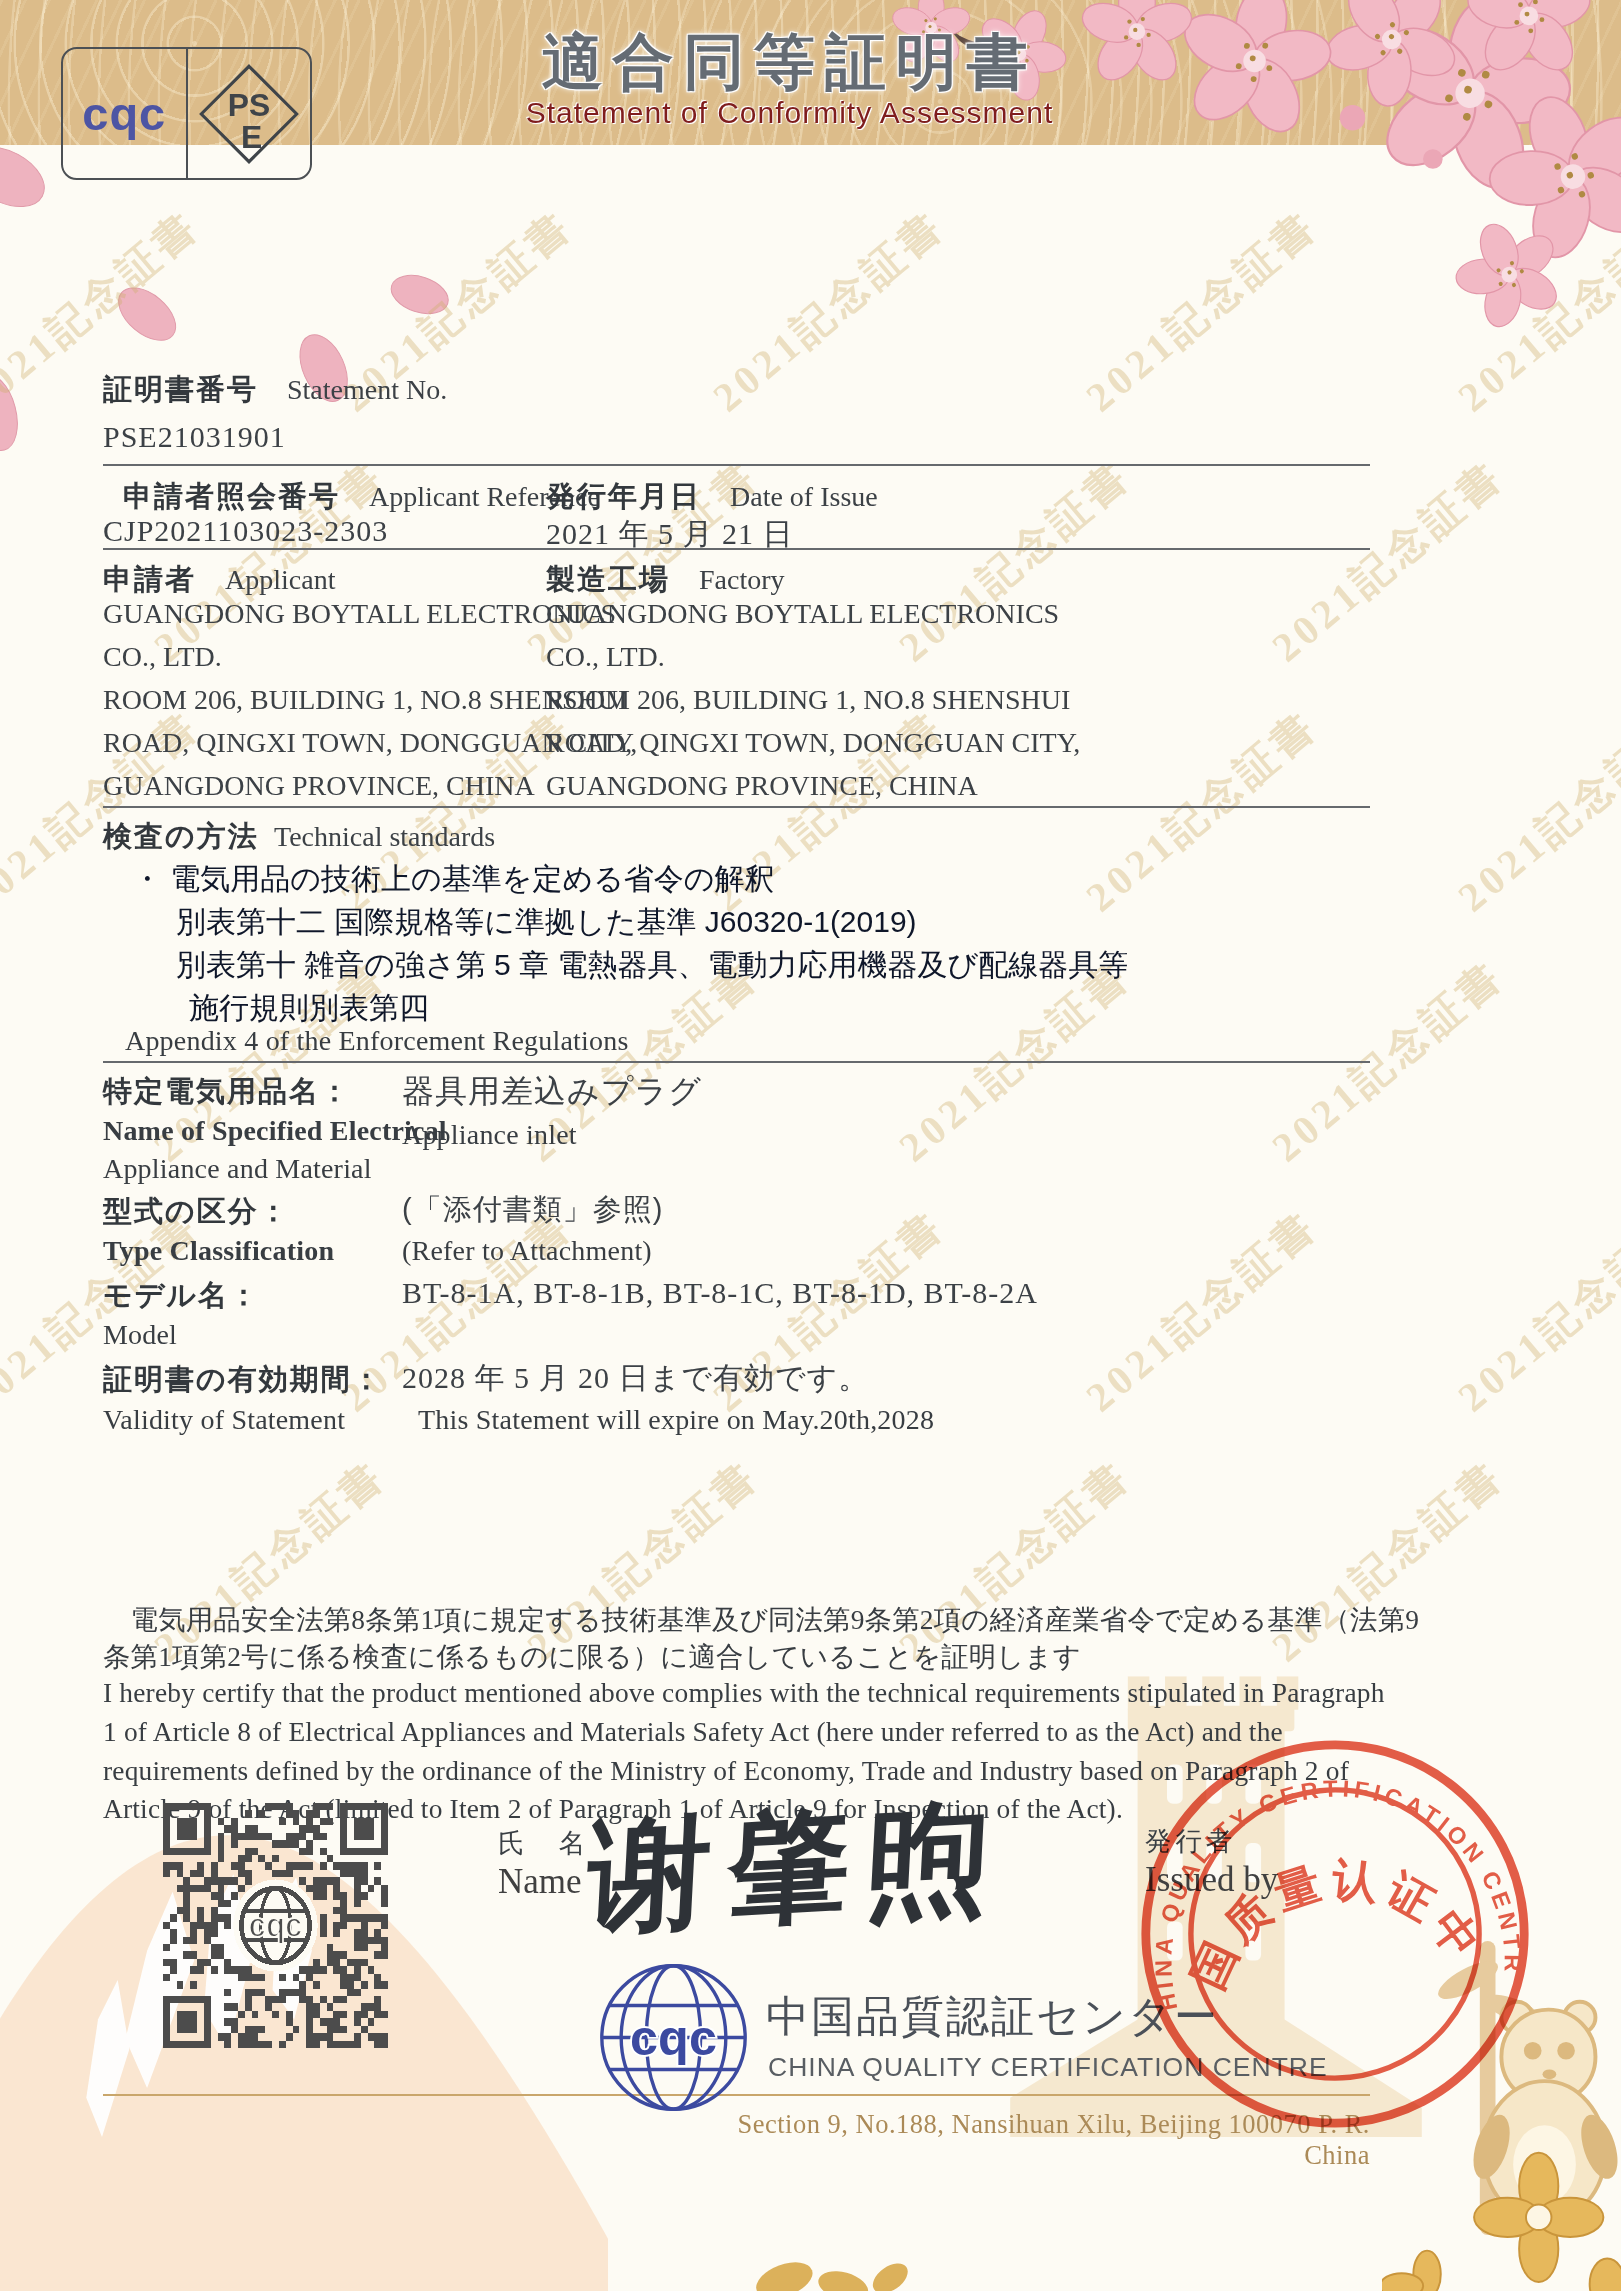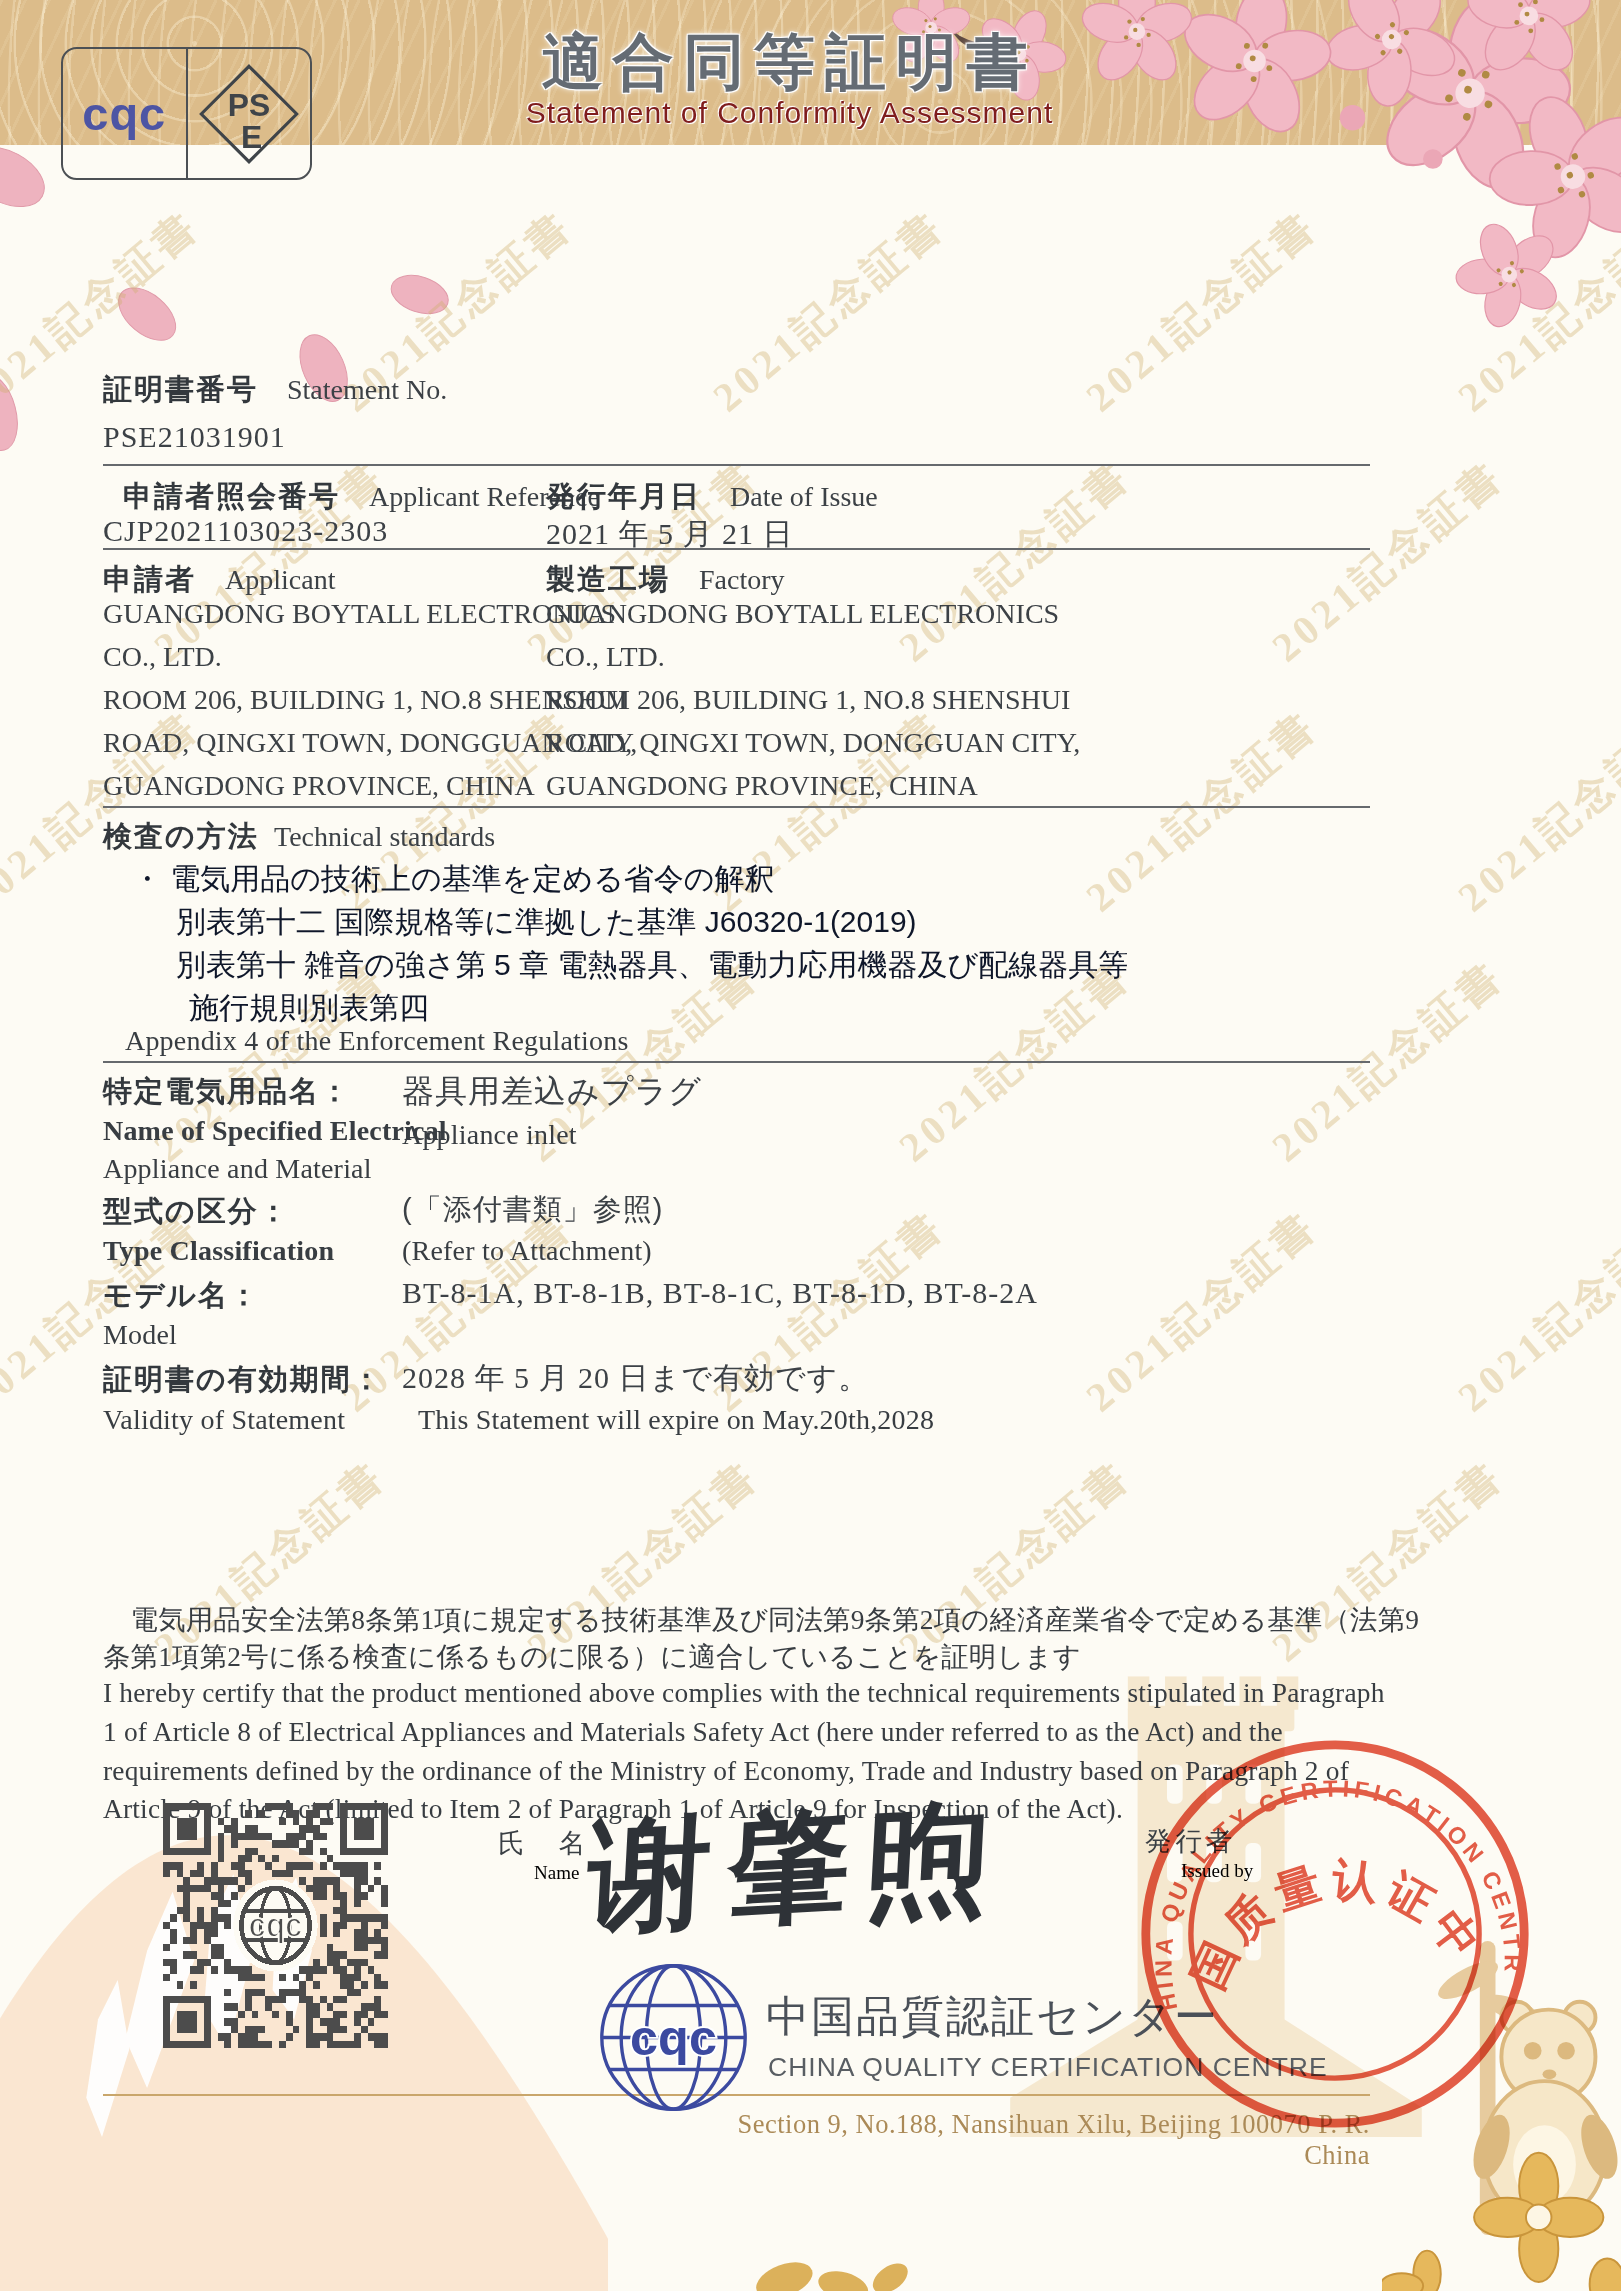--- a/index.html
+++ b/index.html
@@ -31,21 +31,21 @@
   .lbl-en{font-size:28px;color:#3c4146;}
   .val{position:absolute;font-size:30px;letter-spacing:1px;z-index:2;white-space:nowrap;}
   .val.jpv{font-family:"Liberation Sans",sans-serif;font-size:29px;}
   .addr{font-size:28px;z-index:2;position:absolute;white-space:nowrap;}
   .std-item{position:absolute;font-family:"Liberation Sans",sans-serif;font-size:30px;color:#0f172a;z-index:2;white-space:nowrap;margin-left:24px;}
   .para-line{position:absolute;font-size:27.4px;color:#383d42;z-index:2;white-space:nowrap;letter-spacing:0.2px;}
   .wm{position:absolute;font-size:41px;font-weight:bold;color:rgba(205,176,105,.36);transform:rotate(-40deg);
       letter-spacing:4.9px;white-space:nowrap;z-index:1;font-family:"Liberation Serif",serif;}
   
   .sig-label{position:absolute;z-index:2;font-family:"Liberation Sans",sans-serif;font-size:26.5px;color:#3a3f44;letter-spacing:3.9px;}
-  .sig-label-en{position:absolute;z-index:2;font-size:19px;color:#000000;margin-left:36px;}
+  .sig-label-en{position:absolute;z-index:2;font-size:35px;color:#404040;}
   .signature{position:absolute;z-index:3;font-size:123px;font-weight:bold;color:#2e3237;
              font-family:"DejaVu Serif",serif;transform:rotate(-3deg) skewX(-6deg);letter-spacing:15.7px;white-space:nowrap;}
   .org-jp{position:absolute;z-index:3;font-family:"Liberation Sans",sans-serif;font-size:43px;color:#4a5058;letter-spacing:2px;}
   .org-en{position:absolute;z-index:3;font-family:"Liberation Sans",sans-serif;font-size:26.5px;color:#595e63;letter-spacing:1px;}
   .footer-l{position:absolute;z-index:2;font-size:26.5px;color:#bb9357;letter-spacing:1px;font-family:"Liberation Serif",serif;}
   .footer-r{position:absolute;z-index:2;font-size:26.5px;color:#ab8a57;letter-spacing:0.5px;text-align:right;}
   .decor{position:absolute;z-index:1;pointer-events:none;}
   .stamp{position:absolute;z-index:5;opacity:.92;mix-blend-mode:multiply;}
   .qr{position:absolute;z-index:3;}
 </style>

